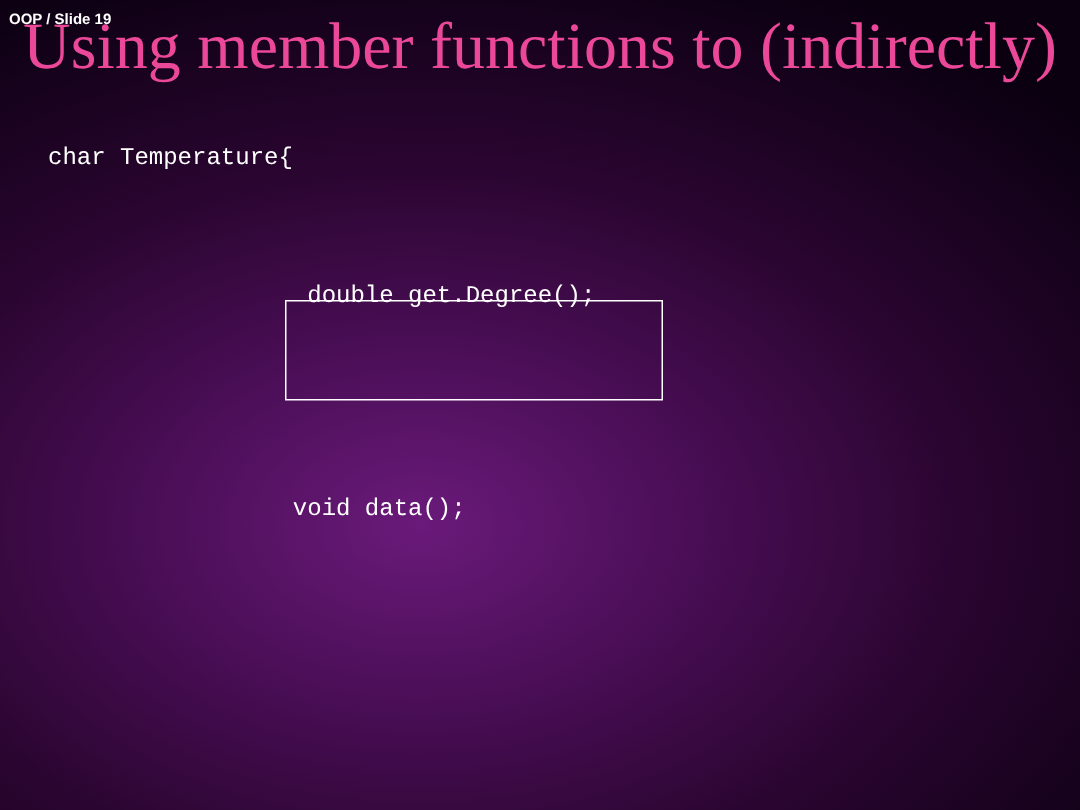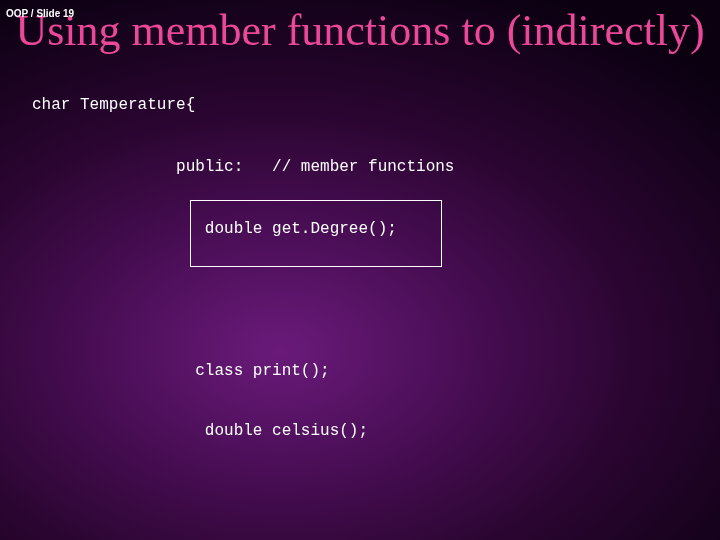--- a/index.html
+++ b/index.html
@@ -60,29 +60,27 @@
 
 <div class="header-label">OOP / Slide 19</div>
 
 <h1 class="title">
   <span>Using member functions to (indirectly)</span><br>
 </h1>
 
 <div class="code">
 <div class="code-line">char Temperature{</div>
 <div style="height:14px"></div>
-<div class="code-line">               public:   // member functions</div>
 <div style="height:14px"></div>
 <div class="code-line">                  double get.Degree();</div>
 <div style="height:14px"></div>
 <div style="height:14px"></div>
 <div style="height:34px"></div>
-<div class="code-line">                 class print();</div>
+<div class="code-line">                 void data();</div>
 <div style="height:12px"></div>
-<div class="code-line">                  double celsius();</div>
 
 
 
 
 
 
 
 
 
 

